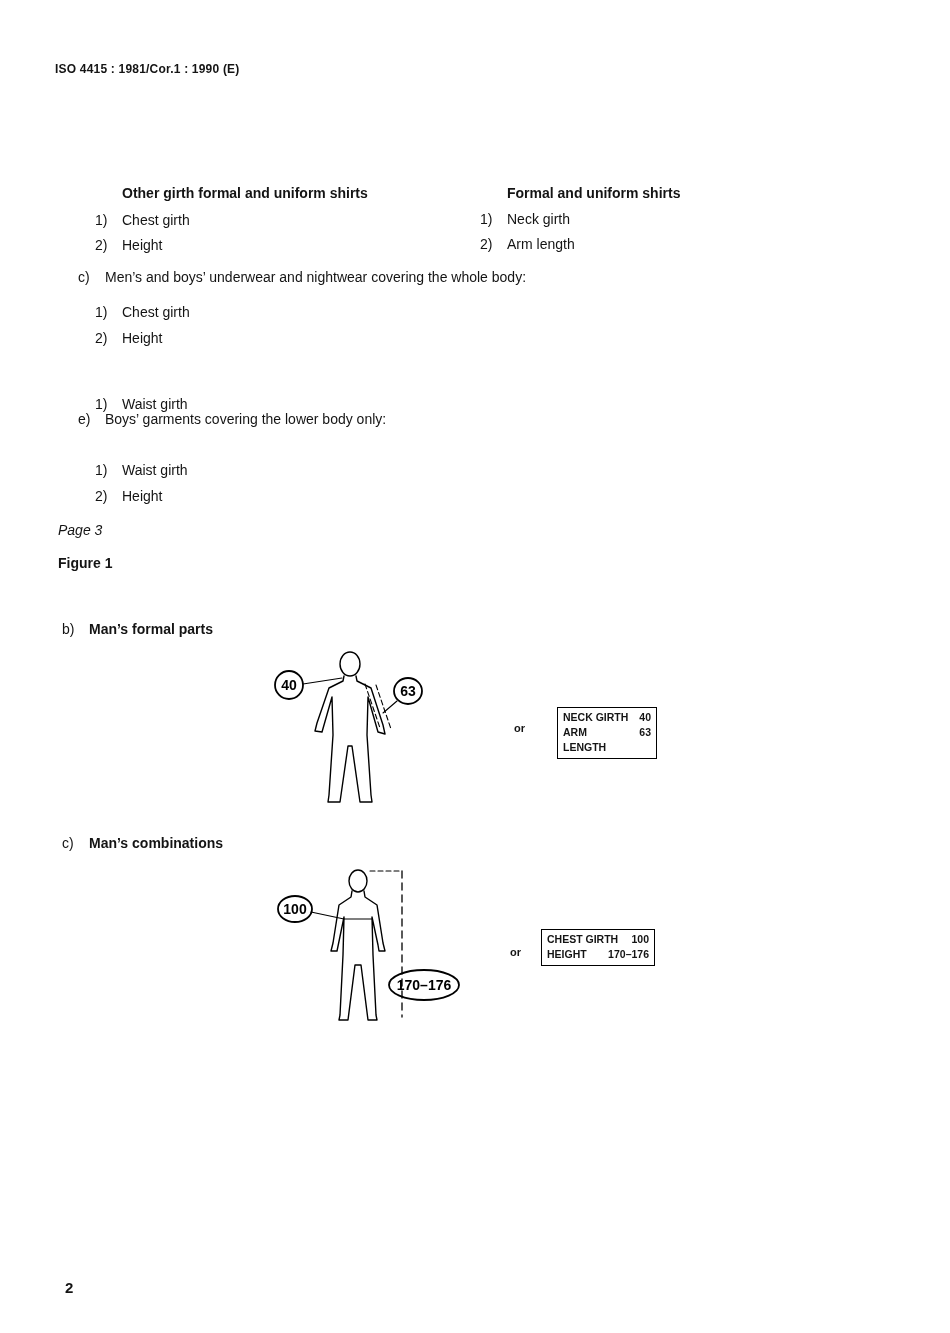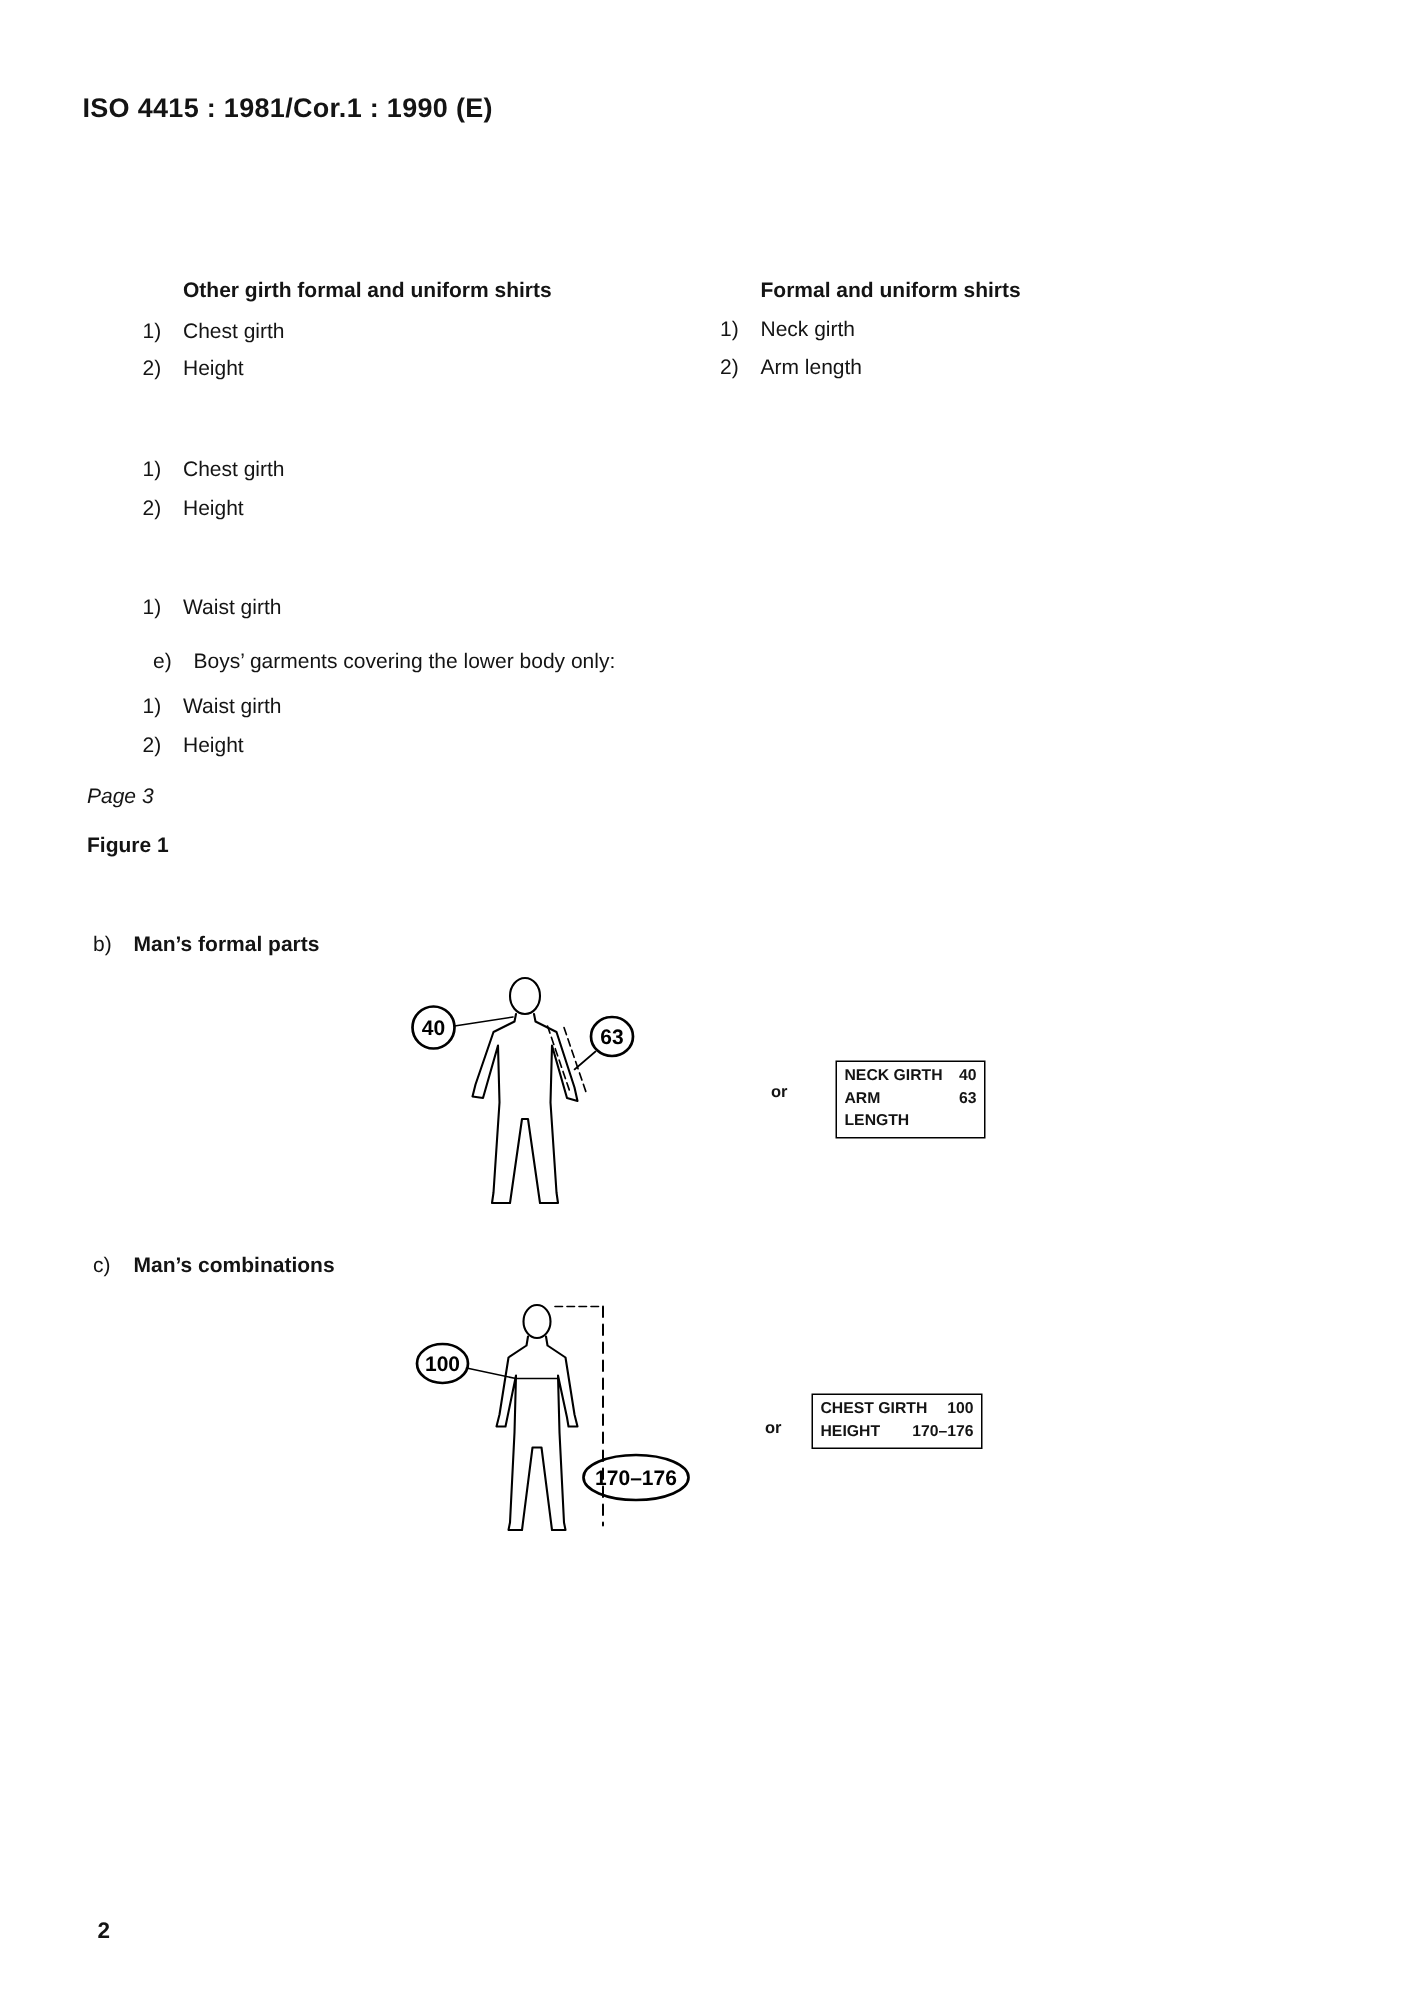--- a/index.html
+++ b/index.html
@@ -10,21 +10,21 @@
     height: 1333px;
     background: #ffffff;
     font-family: "Liberation Sans", sans-serif;
     color: #141414;
     overflow: hidden;
   }
   .abs { position: absolute; white-space: nowrap; }
   .t   { font-size: 14px; line-height: 18px; }
   .b   { font-weight: bold; }
   .i   { font-style: italic; }
-  .doc-header { font-size: 18px; font-weight: bold; letter-spacing: 0.2px; }
+  .doc-header { font-size: 12px; font-weight: bold; letter-spacing: 0.2px; }
   .lb  { display: inline-block; width: 27px; }  
   .or  { font-size: 11px; font-weight: bold; margin-left: 40px; }
   .databox {
     position: absolute;
     border: 1.6px solid #000;
     background: #fff;
     padding: 2px 5px 3px 5px;
   }
   .databox .row {
     display: flex;
@@ -55,32 +55,35 @@
     <span class="lb">2)</span><span>Height</span>
   </div>
 
   <div class="abs t" style="left:480px; top:210px;">
     <span class="lb">1)</span><span>Neck girth</span>
   </div>
   <div class="abs t" style="left:480px; top:235px;">
     <span class="lb">2)</span><span>Arm length</span>
   </div>
 
+  <div class="abs t" style="left:78px; top:268px;">
+    <span class="lb">c)</span><span>Men’s and boys’ underwear and nightwear covering the whole body:</span>
+  </div>
   <div class="abs t" style="left:95px; top:303px;">
     <span class="lb">1)</span><span>Chest girth</span>
   </div>
   <div class="abs t" style="left:95px; top:329px;">
     <span class="lb">2)</span><span>Height</span>
   </div>
 
   <div class="abs t" style="left:95px; top:395px;">
     <span class="lb">1)</span><span>Waist girth</span>
   </div>
 
-  <div class="abs t" style="left:78px; top:431px;margin-left:24px;">
+  <div class="abs t" style="left:78px; top:410px;">
     <span class="lb">e)</span><span>Boys’ garments covering the lower body only:</span>
   </div>
   <div class="abs t" style="left:95px; top:461px;">
     <span class="lb">1)</span><span>Waist girth</span>
   </div>
   <div class="abs t" style="left:95px; top:487px;">
     <span class="lb">2)</span><span>Height</span>
   </div>
 
   <div class="abs t i" style="left:58px; top:521px;">Page 3</div>

